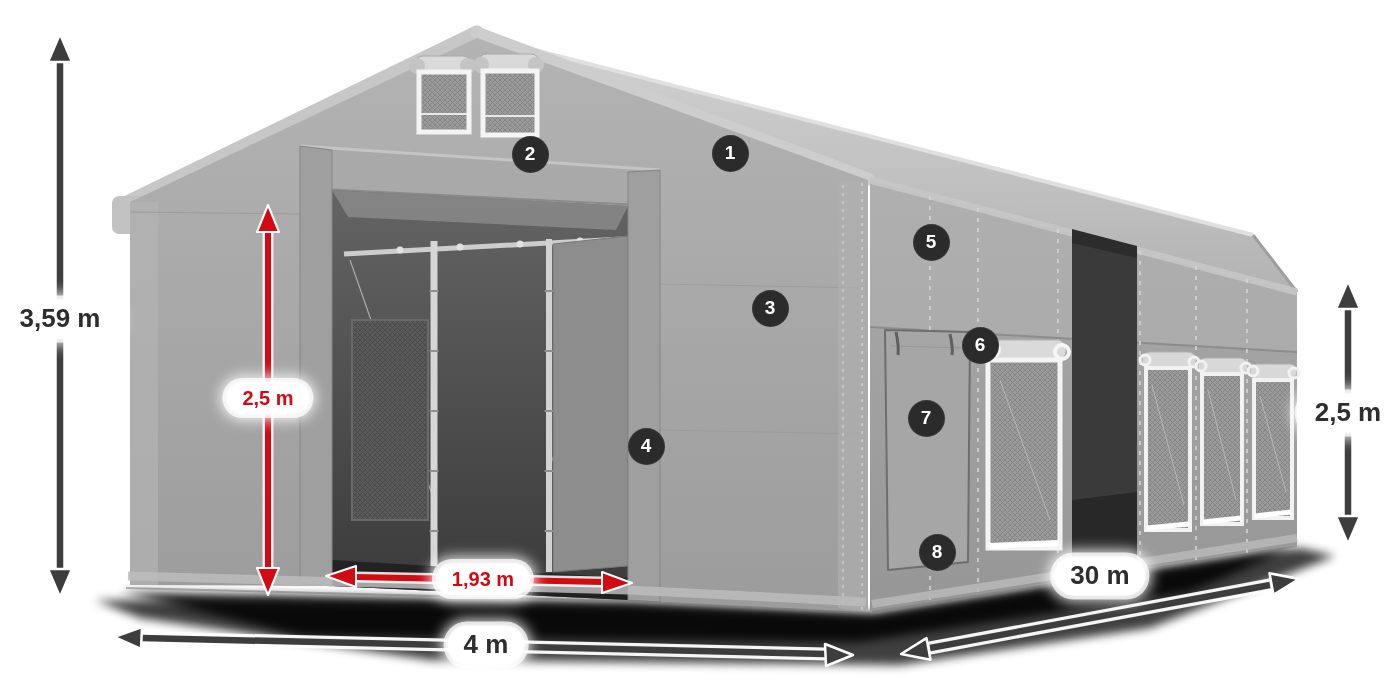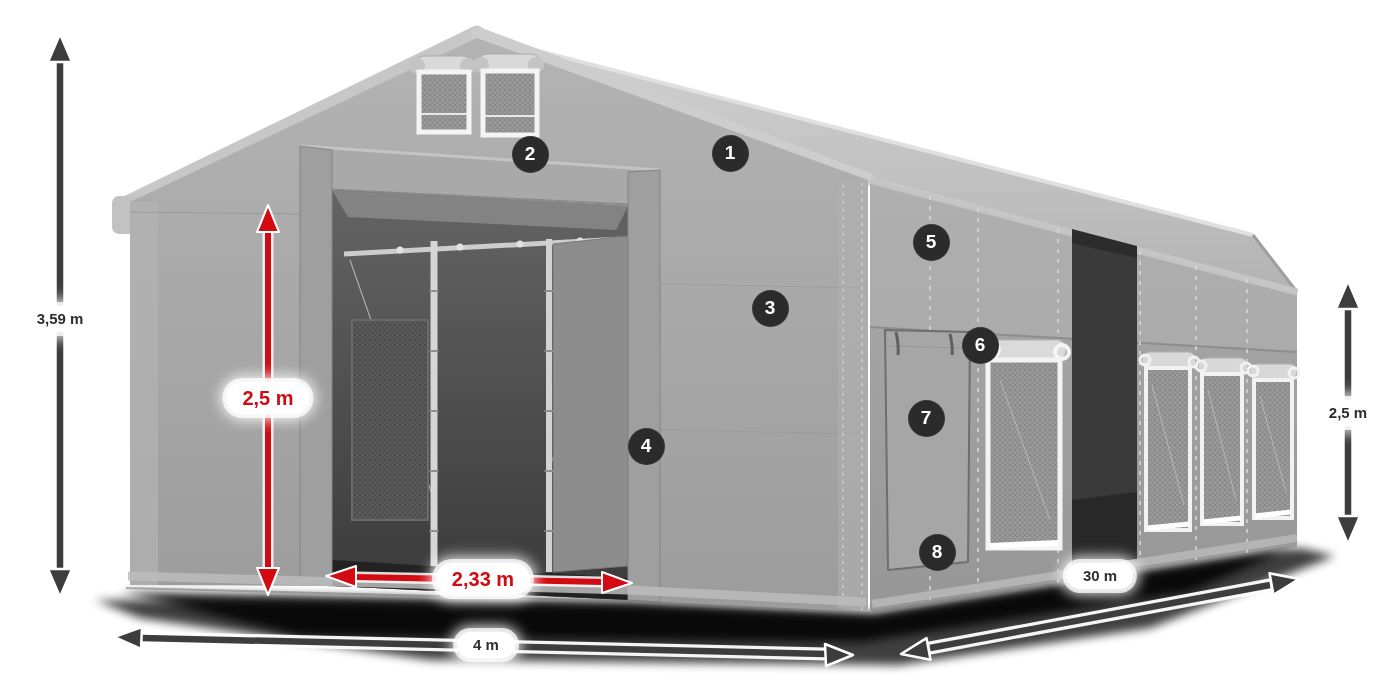--- a/index.html
+++ b/index.html
@@ -1,21 +1,21 @@
 <!DOCTYPE html>
 <html><head>
 <meta charset="utf-8">
 <style>
   html,body{margin:0;padding:0;background:#fff;}
   .stage{position:relative;width:1400px;height:700px;background:#ffffff;overflow:hidden;
          font-family:"Liberation Sans",sans-serif;}
   .stage svg{position:absolute;left:0;top:0;}
   
   .dim-label{position:absolute;transform:translate(-50%,-50%);background:#ffffff;
-    border-radius:19px;padding:4px 16px;font-weight:bold;font-size:15px;color:#2e2e2e;
+    border-radius:19px;padding:4px 16px;font-weight:bold;font-size:26px;color:#2e2e2e;
     white-space:nowrap;line-height:1.2;
     box-shadow:0 0 0 4px rgba(255,255,255,.75),0 0 14px 6px rgba(255,255,255,.9);}
   .dim-label.red{color:#d20a11;font-size:20px;}
   
   .badge{position:absolute;width:37px;height:37px;margin:-18.5px 0 0 -18.5px;border-radius:50%;
     background:#2b2b2b;color:#ffffff;display:flex;align-items:center;justify-content:center;
     font-weight:bold;font-size:19px;cursor:pointer;
     box-shadow:inset 0 0 0 1px rgba(255,255,255,.06);}
 </style>
 </head>
@@ -219,21 +219,21 @@
     <g>
       <path d="M355,577 L603,582" stroke="#ffffff" stroke-width="11" opacity="0.85" stroke-linecap="round"></path>
       <path d="M355,577 L603,582" stroke="#d20a11" stroke-width="6"></path>
       <polygon points="326,576 356,566 356,587" fill="#d20a11" stroke="#ffffff" stroke-width="2" stroke-linejoin="round"></polygon>
       <polygon points="632,583 602,572 602,593" fill="#d20a11" stroke="#ffffff" stroke-width="2" stroke-linejoin="round"></polygon>
     </g>
   </svg>
 
   <div class="dim-label" style="left:60px;top:319px">3,59 m</div>
   <div class="dim-label red" style="left:268px;top:398px">2,5 m</div>
-  <div class="dim-label red" style="left:483px;top:579px">2,33 m</div>
+  <div class="dim-label red" style="left:483px;top:579px">1,93 m</div>
   <div class="dim-label" style="left:486px;top:645px">4 m</div>
   <div class="dim-label" style="left:1100px;top:576px">30 m</div>
   <div class="dim-label" style="left:1348px;top:413px">2,5 m</div>
 
   <div class="badge" style="left:730px;top:153px">1</div>
   <div class="badge" style="left:530px;top:154px">2</div>
   <div class="badge" style="left:770px;top:308px">3</div>
   <div class="badge" style="left:646px;top:446px">4</div>
   <div class="badge" style="left:931px;top:242px">5</div>
   <div class="badge" style="left:980px;top:345px">6</div>

